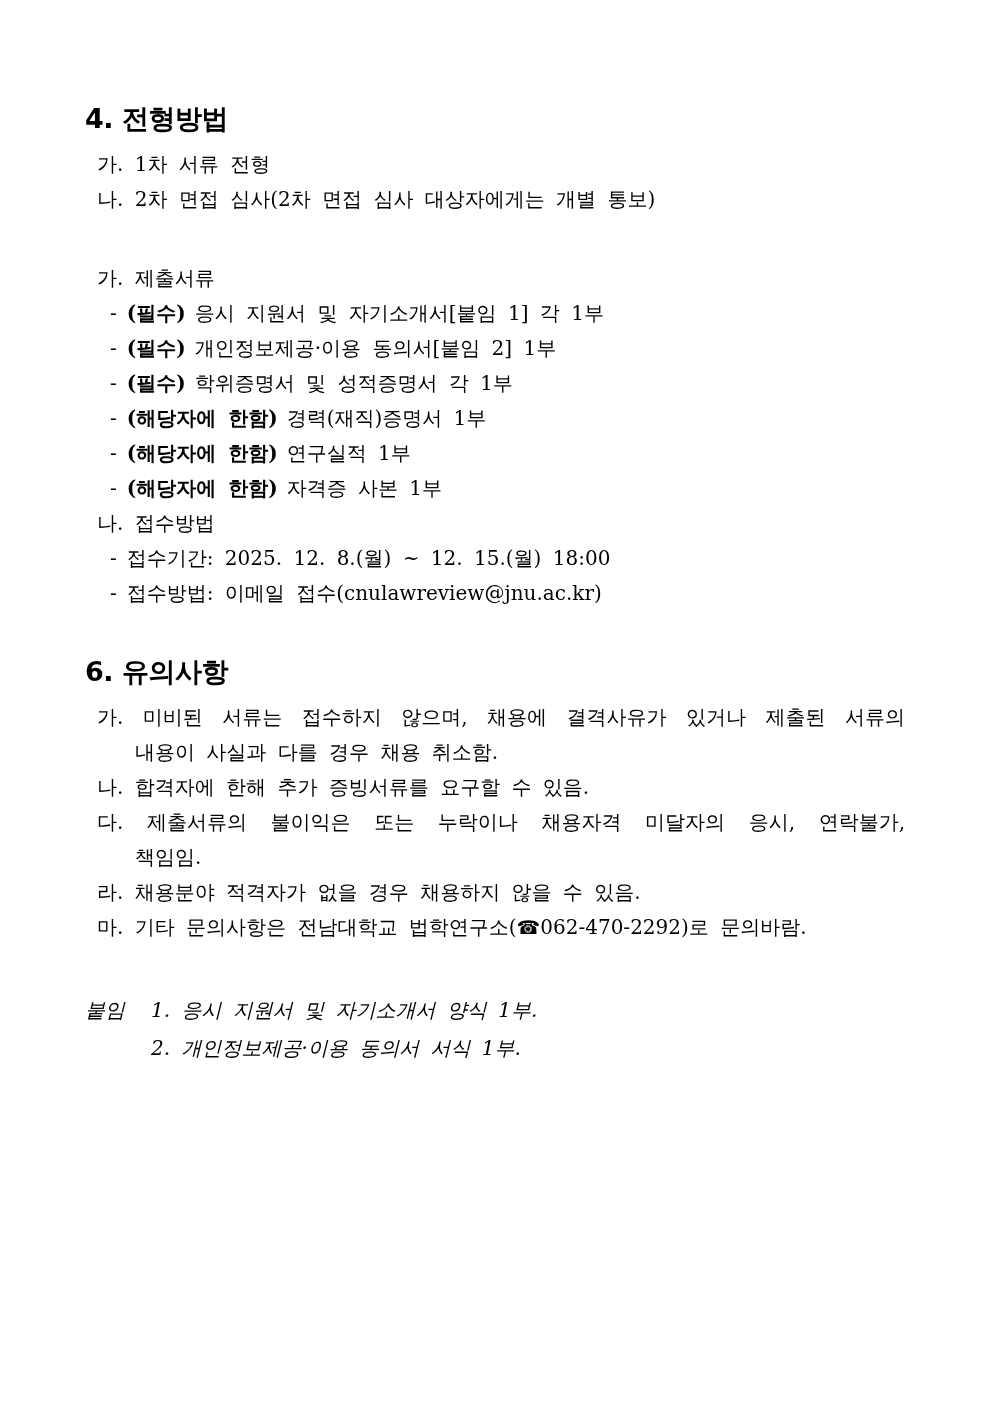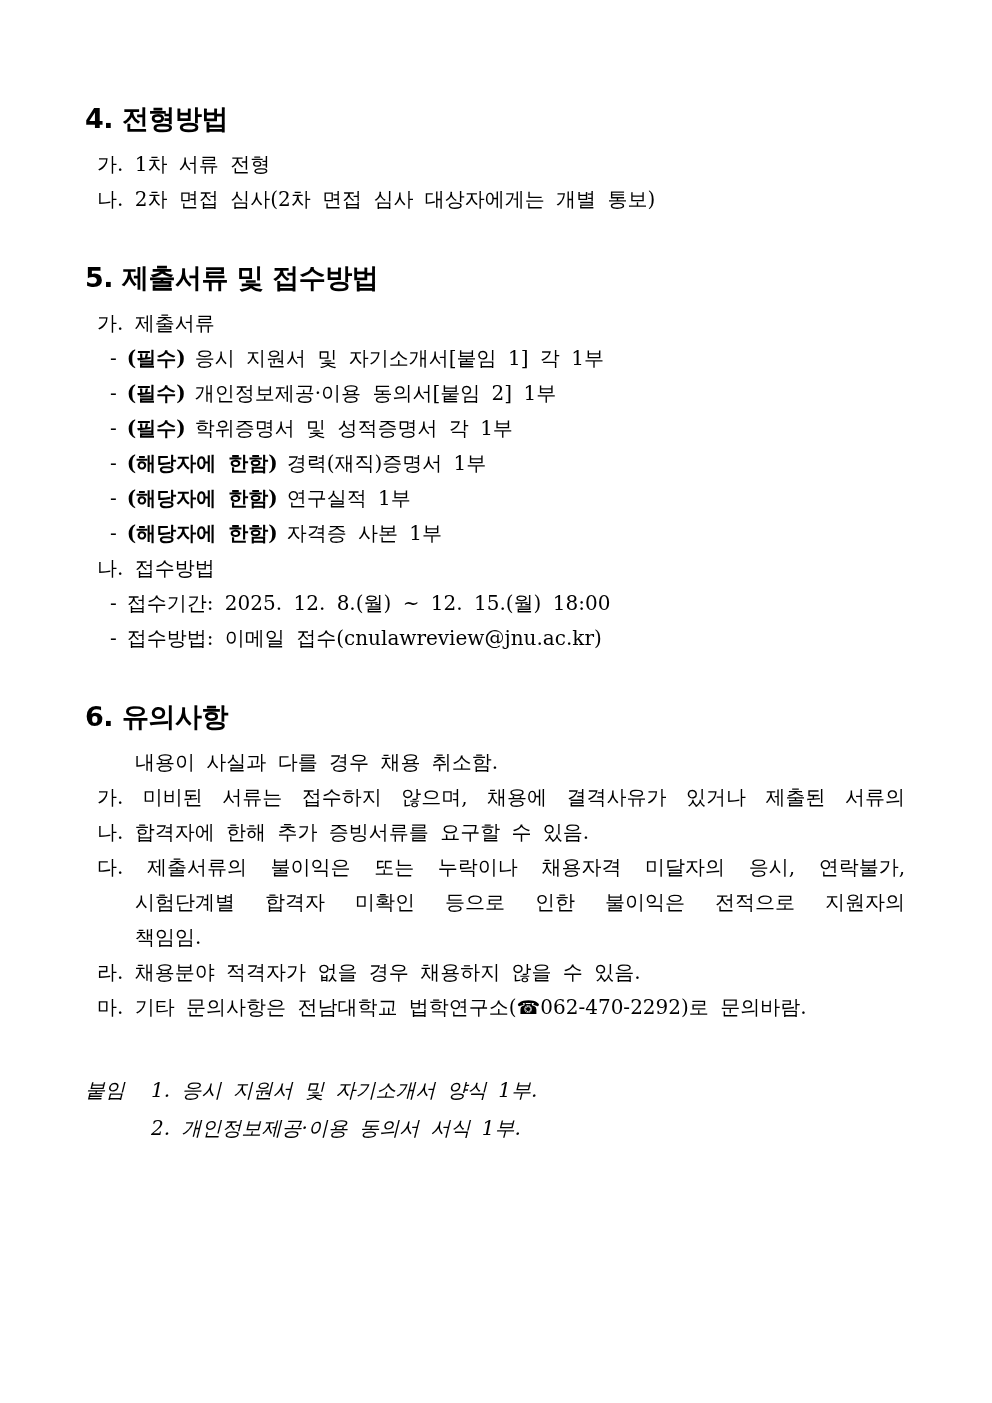--- a/index.html
+++ b/index.html
@@ -65,42 +65,40 @@
 
 <div class="page">
 
   <div class="sec">
     <h2 class="heading">4. 전형방법</h2>
     <p class="ln ind1">가. 1차 서류 전형</p>
     <p class="ln ind1">나. 2차 면접 심사(2차 면접 심사 대상자에게는 개별 통보)</p>
   </div>
 
   <div class="sec">
-    <h2 class="heading">5. 제출서류 및 접수방법</h2>
     <p class="ln ind1">가. 제출서류</p>
 
     <p class="ln ind2"><span class="dash">-</span><span class="bold-run">(필수)</span><span>응시 지원서 및 자기소개서[붙임 1] 각 1부</span></p>
     <p class="ln ind2"><span class="dash">-</span><span class="bold-run">(필수)</span><span>개인정보제공·이용 동의서[붙임 2] 1부</span></p>
     <p class="ln ind2"><span class="dash">-</span><span class="bold-run">(필수)</span><span>학위증명서 및 성적증명서 각 1부</span></p>
     <p class="ln ind2"><span class="dash">-</span><span class="bold-run">(해당자에 한함)</span><span>경력(재직)증명서 1부</span></p>
     <p class="ln ind2"><span class="dash">-</span><span class="bold-run">(해당자에 한함)</span><span>연구실적 1부</span></p>
     <p class="ln ind2"><span class="dash">-</span><span class="bold-run">(해당자에 한함)</span><span>자격증 사본 1부</span></p>
 
     <p class="ln ind1">나. 접수방법</p>
     <p class="ln ind2"><span class="dash">-</span><span>접수기간: 2025. 12. 8.(월) ~ 12. 15.(월) 18:00</span></p>
     <p class="ln ind2"><span class="dash">-</span><span>접수방법: 이메일 접수(cnulawreview@jnu.ac.kr)</span></p>
   </div>
 
   <div class="sec">
     <h2 class="heading">6. 유의사항</h2>
+    <p class="ln ind1 stretch">가. 미비된 서류는 접수하지 않으며, 채용에 결격사유가 있거나 제출된 서류의</p>
     <p class="ln ind3">내용이 사실과 다를 경우 채용 취소함.</p>
-    <p class="ln ind1 stretch">가. 미비된 서류는 접수하지 않으며, 채용에 결격사유가 있거나 제출된 서류의</p>
     <p class="ln ind1">나. 합격자에 한해 추가 증빙서류를 요구할 수 있음.</p>
     <p class="ln ind1 stretch">다. 제출서류의 불이익은 또는 누락이나 채용자격 미달자의 응시, 연락불가,</p>
-    <p class="ln ind3 stretch">시험단계별 합격자 미확인 등으로 인한 불이익은 전적으로 지원자의</p>
     <p class="ln ind3">책임임.</p>
     <p class="ln ind1">라. 채용분야 적격자가 없을 경우 채용하지 않을 수 있음.</p>
     <p class="ln ind1"><span>마. 기타 문의사항은 전남대학교 법학연구소(</span><span class="phone-glyph">☎</span><span>062-470-2292</span><span>)로 문의바람.</span></p>
   </div>
 
   <div class="att">
     <p class="ln"><span class="att-label">붙임</span><span>1. 응시 지원서 및 자기소개서 양식 1부.</span></p>
     <p class="ln att-cont"><span>2. 개인정보제공·이용 동의서 서식 1부.</span></p>
   </div>
 

